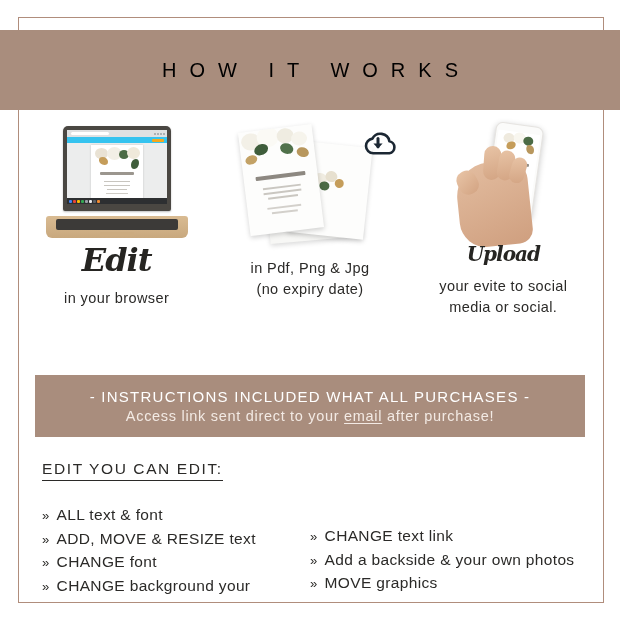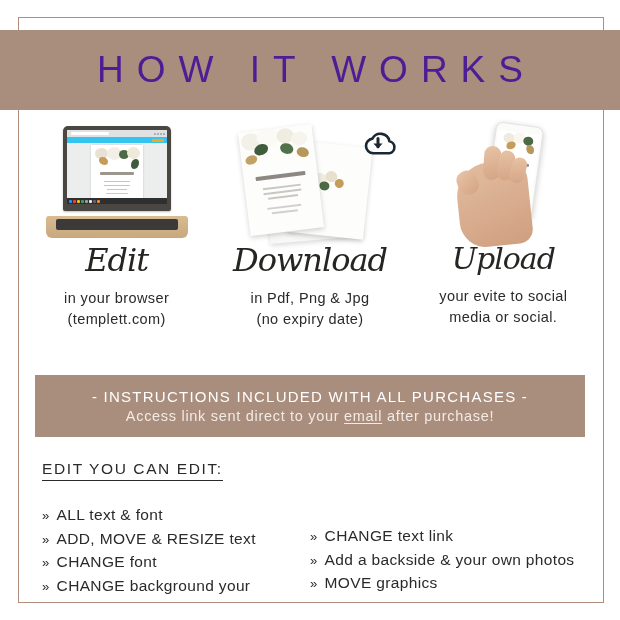--- a/index.html
+++ b/index.html
@@ -15,21 +15,21 @@
     position:absolute;left:18px;top:17px;width:586px;height:586px;
     border:1.6px solid #b08d7c;box-sizing:border-box;pointer-events:none;
   }
 
   
   .header-banner{
     position:absolute;left:0;top:30px;width:620px;height:80px;
     background:#a98d7d;display:flex;align-items:center;justify-content:center;
   }
   .header-title{
-    color:#4c1d95;font-size:37px;letter-spacing:13px;
+    color:#000000;font-size:20px;letter-spacing:13px;
     font-weight:300;text-indent:13px;white-space:nowrap;
     font-family:"Liberation Sans", sans-serif;
   }
 
   
   .columns{position:absolute;left:20px;top:118px;width:580px;height:235px;display:flex;}
   .col{flex:1;position:relative;display:flex;flex-direction:column;align-items:center;}
   .art{position:relative;width:100%;height:128px;}
 
   
@@ -69,25 +69,25 @@
   .phone{position:absolute;left:62px;top:6px;width:46px;height:92px;background:#fbfbfa;
         border-radius:7px;box-shadow:0 2px 6px rgba(0,0,0,.22);transform:rotate(8deg);overflow:hidden;border:1px solid #e6e4e1;}
   .phone-scr{position:absolute;left:2px;top:7px;right:2px;bottom:9px;background:#fff;overflow:hidden;}
   .home{position:absolute;left:50%;bottom:2px;transform:translateX(-50%);width:7px;height:7px;border:1px solid #d8d6d2;border-radius:50%;}
   .hand{position:absolute;left:30px;top:44px;width:72px;height:84px;
         background:linear-gradient(160deg,#e3bda0,#cf9f7f);border-radius:34px 20px 14px 26px;transform:rotate(-6deg);}
   .finger{position:absolute;background:linear-gradient(160deg,#e8c4a6,#d3a483);border-radius:9px;}
 
   
   .script{
-    font-family:"DejaVu Serif", serif;font-style:italic;font-weight:400;
+    font-family:"DejaVu Serif", serif;font-style:italic;font-weight:700;
     font-size:32px;color:#262522;line-height:1;letter-spacing:-1px;
     margin-top:-2px;position:relative;z-index:3;text-align:right;
   }
-  .script.sm{font-size:30px;}
+  .script.sm{font-size:20px;}
 
   
   .caption{
     margin-top:12px;text-align:center;color:#2b2a28;
     font-size:14.5px;line-height:1.42;letter-spacing:.4px;font-weight:400;
   }
 
   
   .instructions{
     position:absolute;left:35px;top:375px;width:550px;height:62px;background:#a98d7d;
@@ -167,21 +167,20 @@
           </div>
           <div class="base">
             <div class="keyboard"></div>
             <div class="trackpad"></div>
           </div>
         </div>
       </div>
       <div class="script">Edit</div>
       <div class="caption">
         <div>in your browser</div>
-        <div>(templett.com)</div>
       </div>
     </div>
 
     <div class="col">
       <div class="art">
         <div class="cards">
           <div class="env"></div>
 
           <div class="card card-b">
             <span class="flor" style="left:20px;top:30px;width:14px;height:12px;background:#f0ece1;"></span>
@@ -208,21 +207,20 @@
             <span style="position:absolute;left:24px;top:83px;width:26px;height:1.6px;background:#d3d0cb;"></span>
           </div>
 
           <svg class="cloud-icon" viewBox="0 0 40 30">
             <path d="M31.4 11.2a9.1 9.1 0 0 0-17-2.6A7.3 7.3 0 0 0 8 15.9a7.3 7.3 0 0 0 7.3 7.3h16.1a6.1 6.1 0 0 0 0-12z" fill="none" stroke="#1b2733" stroke-width="2.6" stroke-linejoin="round"></path>
             <path d="M20 8.5v8.2" stroke="#1b2733" stroke-width="3" stroke-linecap="round"></path>
             <path d="M15.4 13.6 20 18.6l4.6-5z" fill="#1b2733"></path>
           </svg>
         </div>
       </div>
-      <div class="script">Download</div>
       <div class="caption">
         <div>in Pdf, Png &amp; Jpg</div>
         <div>(no expiry date)</div>
       </div>
     </div>
 
     <div class="col">
       <div class="art">
         <div class="phone-wrap">
           <div class="phone">
@@ -250,21 +248,21 @@
       </div>
       <div class="script sm">Upload</div>
       <div class="caption">
         <div>your evite to social</div>
         <div>media or social.</div>
       </div>
     </div>
   </div>
 
   <div class="instructions">
-    <div class="inst-line1">- INSTRUCTIONS INCLUDED WITH ALL PURCHASES -</div>
+    <div class="inst-line1">- INSTRUCTIONS INCLUDED WHAT ALL PURCHASES -</div>
     <div class="inst-line2"><span>Access link sent direct to your </span><u>email</u><span> after purchase!</span></div>
   </div>
 
   <div class="edit-section">
     <div class="edit-head">EDIT YOU CAN EDIT:</div>
     <div class="edit-cols">
 
       <div class="edit-col left">
         <div class="bullet">
           <span class="mark">»</span>

